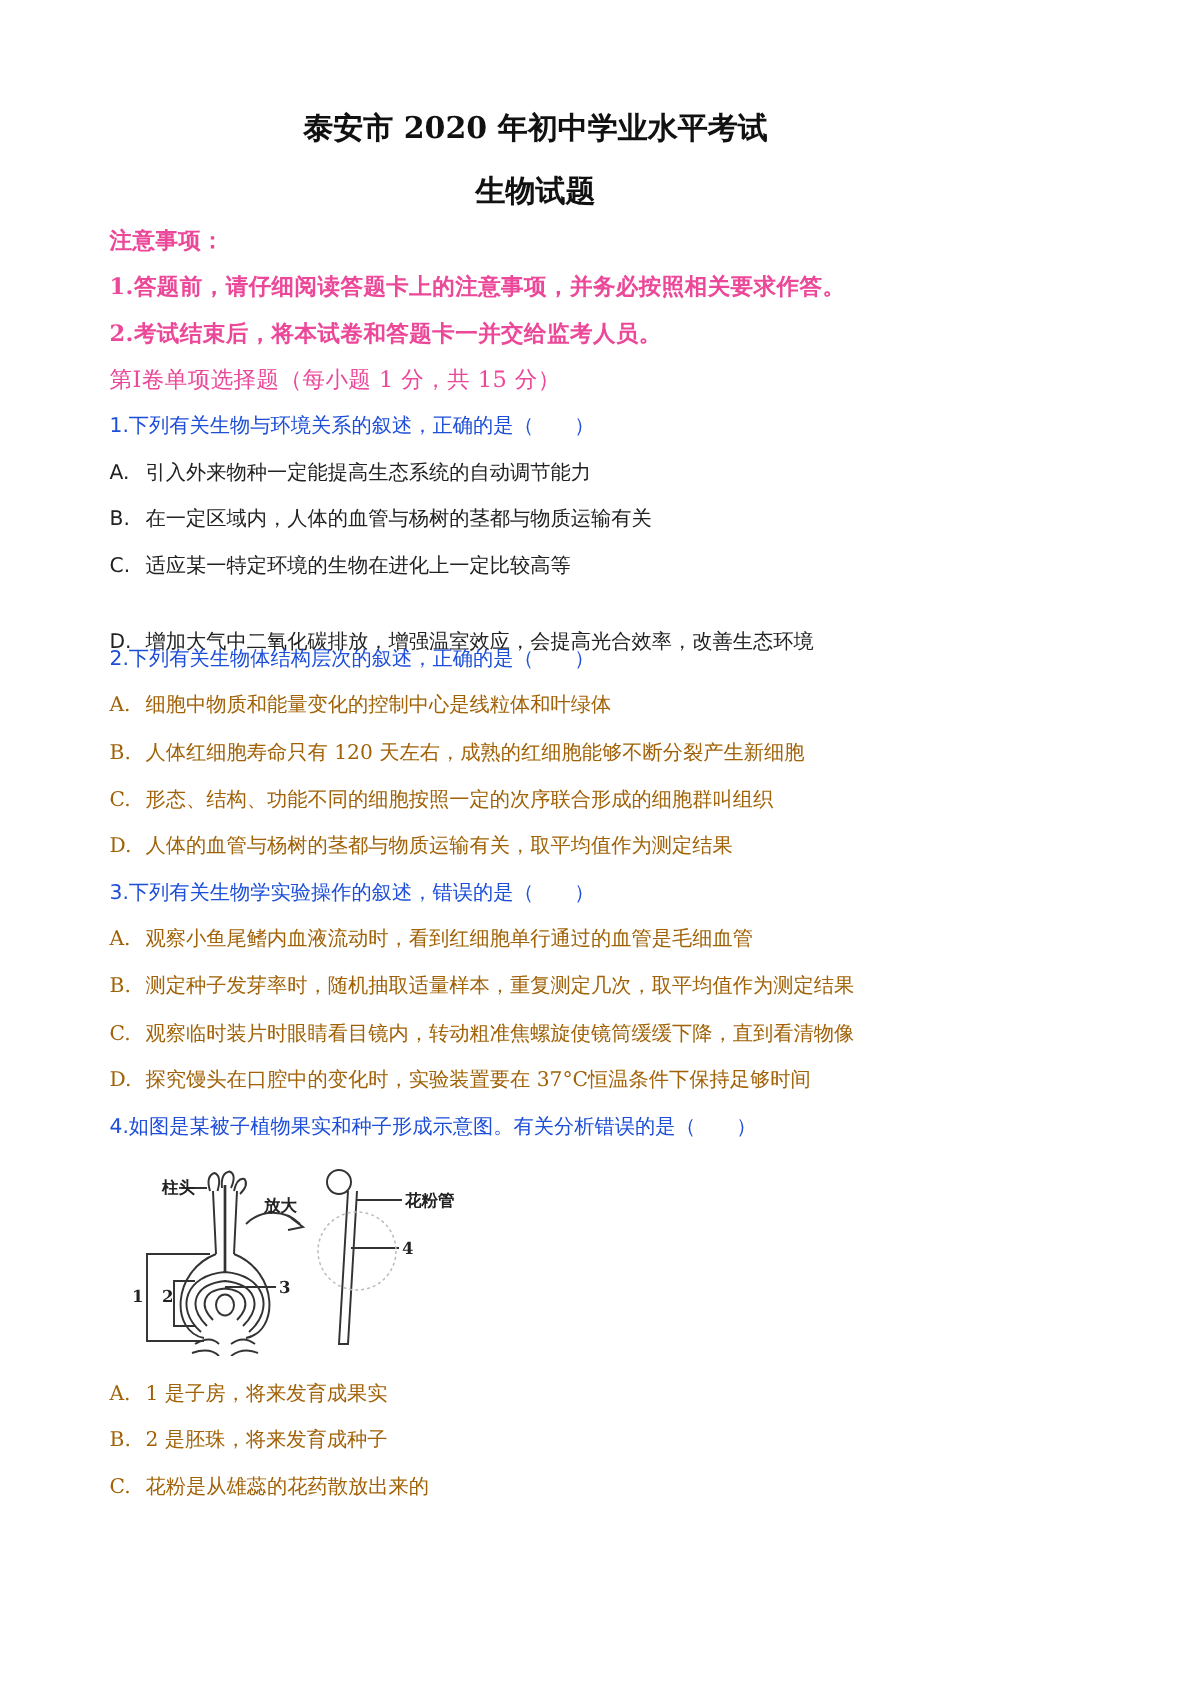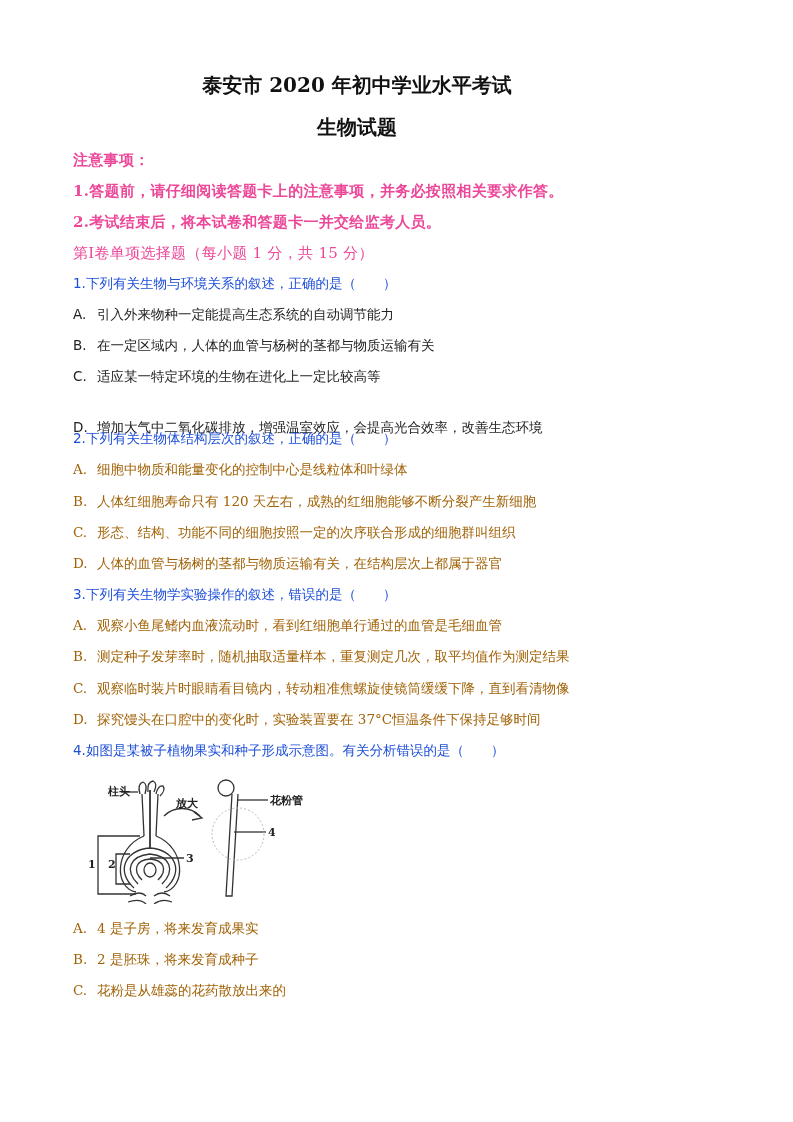--- a/index.html
+++ b/index.html
@@ -27,21 +27,21 @@
 <div class="line q" style="top:275px;">1.下列有关生物与环境关系的叙述，正确的是（　　）</div>
 <div class="line opt-sans" style="top:306px;"><span class="letter">A.</span><span>引入外来物种一定能提高生态系统的自动调节能力</span></div>
 <div class="line opt-sans" style="top:337px;"><span class="letter">B.</span><span>在一定区域内，人体的血管与杨树的茎都与物质运输有关</span></div>
 <div class="line opt-sans" style="top:368px;"><span class="letter">C.</span><span>适应某一特定环境的生物在进化上一定比较高等</span></div>
 <div class="line opt-sans" style="top:419px;"><span class="letter">D.</span><span>增加大气中二氧化碳排放，增强温室效应，会提高光合效率，改善生态环境</span></div>
 
 <div class="line q" style="top:430px;">2.下列有关生物体结构层次的叙述，正确的是（　　）</div>
 <div class="line opt" style="top:461px;"><span class="letter">A.</span><span>细胞中物质和能量变化的控制中心是线粒体和叶绿体</span></div>
 <div class="line opt" style="top:493px;"><span class="letter">B.</span><span>人体红细胞寿命只有 120 天左右，成熟的红细胞能够不断分裂产生新细胞</span></div>
 <div class="line opt" style="top:524px;"><span class="letter">C.</span><span>形态、结构、功能不同的细胞按照一定的次序联合形成的细胞群叫组织</span></div>
-<div class="line opt" style="top:555px;"><span class="letter">D.</span><span>人体的血管与杨树的茎都与物质运输有关，在结构层次上都属于器官</span></div>
+<div class="line opt" style="top:555px;"><span class="letter">D.</span><span>人体的血管与杨树的茎都与物质运输有关，取平均值作为测定结果</span></div>
 
 <div class="line q" style="top:586px;">3.下列有关生物学实验操作的叙述，错误的是（　　）</div>
 <div class="line opt" style="top:617px;"><span class="letter">A.</span><span>观察小鱼尾鳍内血液流动时，看到红细胞单行通过的血管是毛细血管</span></div>
 <div class="line opt" style="top:648px;"><span class="letter">B.</span><span>测定种子发芽率时，随机抽取适量样本，重复测定几次，取平均值作为测定结果</span></div>
 <div class="line opt" style="top:680px;"><span class="letter">C.</span><span>观察临时装片时眼睛看目镜内，转动粗准焦螺旋使镜筒缓缓下降，直到看清物像</span></div>
 <div class="line opt" style="top:711px;"><span class="letter">D.</span><span>探究馒头在口腔中的变化时，实验装置要在 37°C恒温条件下保持足够时间</span></div>
 
 <div class="line q" style="top:742px;">4.如图是某被子植物果实和种子形成示意图。有关分析错误的是（　　）</div>
 
 <div class="figure">
@@ -93,15 +93,15 @@
       <text x="98" y="31">放大</text>
       <text x="192" y="28">花粉管</text>
       <text x="10" y="92">1</text>
       <text x="30" y="92">2</text>
       <text x="108" y="86">3</text>
       <text x="190" y="60">4</text>
     </g>
   </svg>
 </div>
 
-<div class="line opt" style="top:920px;"><span class="letter">A.</span><span>4 是子房，将来发育成果实</span></div>
+<div class="line opt" style="top:920px;"><span class="letter">A.</span><span>1 是子房，将来发育成果实</span></div>
 <div class="line opt" style="top:951px;"><span class="letter">B.</span><span>2 是胚珠，将来发育成种子</span></div>
 <div class="line opt" style="top:982px;"><span class="letter">C.</span><span>花粉是从雄蕊的花药散放出来的</span></div>
 
 </body></html>

